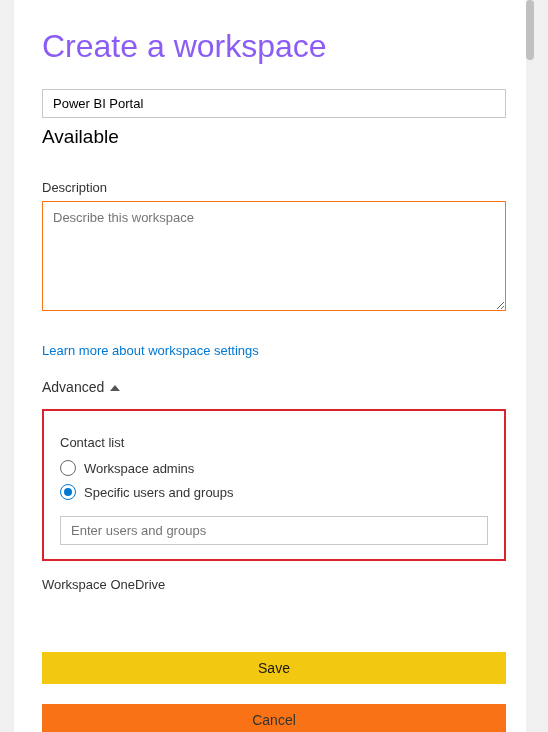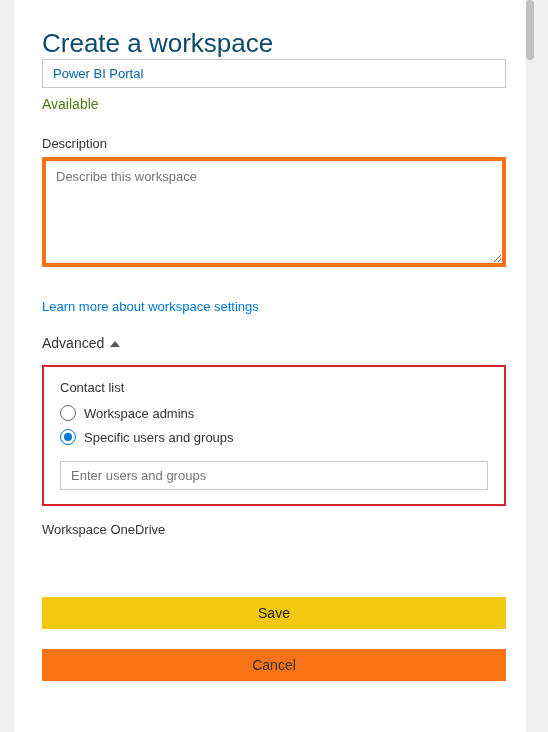--- a/index.html
+++ b/index.html
@@ -13,48 +13,49 @@
       align-items: flex-start;
     }
     .panel {
       background: #ffffff;
       width: 520px;
       min-height: 732px;
       padding: 28px 28px 28px 28px;
       position: relative;
     }
     .panel-title {
-      font-size: 26px;
+      font-size: 32px;
       font-weight: 300;
-      color: #0c4a6e;
+      color: #8b5cf6;
+      margin-bottom: 24px;
     }
     .field-label {
       font-size: 13px;
       color: #333;
       margin-bottom: 6px;
       font-weight: 400;
     }
     .text-input {
       width: 100%;
       border: 1px solid #c8c8c8;
       padding: 6px 10px;
       font-size: 13px;
-      color: #0369a1;
+      color: #000000;
       outline: none;
       background: #fff;
       font-family: inherit;
     }
     .status-available {
-      font-size: 14px;
-      color: #4d7c0f;
-      margin: 8px 0 24px 0;
+      font-size: 19px;
+      color: #000000;
+      margin: 8px 0 32px 0;
     }
     .textarea-input {
       width: 100%;
-      border: 4px solid #f97316;
+      border: 1px solid #f97316;
       padding: 8px 10px;
       font-size: 13px;
       color: #999;
       outline: none;
       background: #fff;
       font-family: inherit;
       resize: vertical;
       height: 110px;
     }
     .link {
@@ -85,21 +86,21 @@
       display: inline-block;
       width: 0;
       height: 0;
       border-left: 5px solid transparent;
       border-right: 5px solid transparent;
       border-bottom: 6px solid #555;
       margin-top: 2px;
     }
     .contact-list-box {
       border: 2px solid #d9232d;
-      padding: 13px 16px 14px 16px;
+      padding: 24px 16px 14px 16px;
       background: #fff;
       margin-bottom: 16px;
     }
     .contact-list-title {
       font-size: 13px;
       color: #333;
       margin-bottom: 10px;
       font-weight: 400;
     }
     .radio-option {

